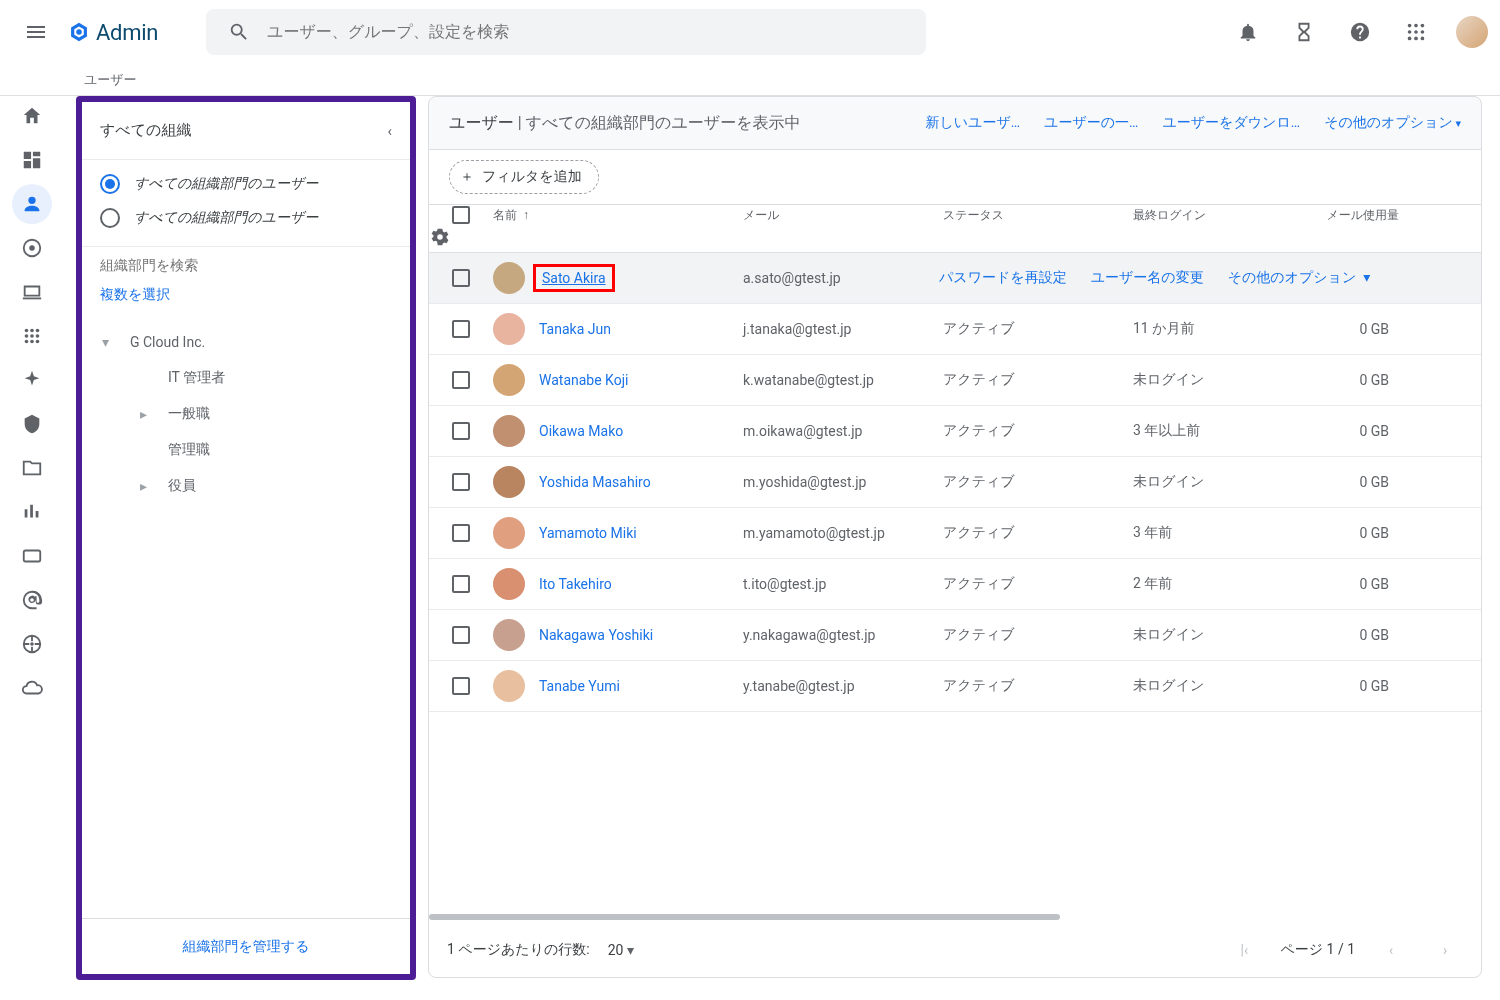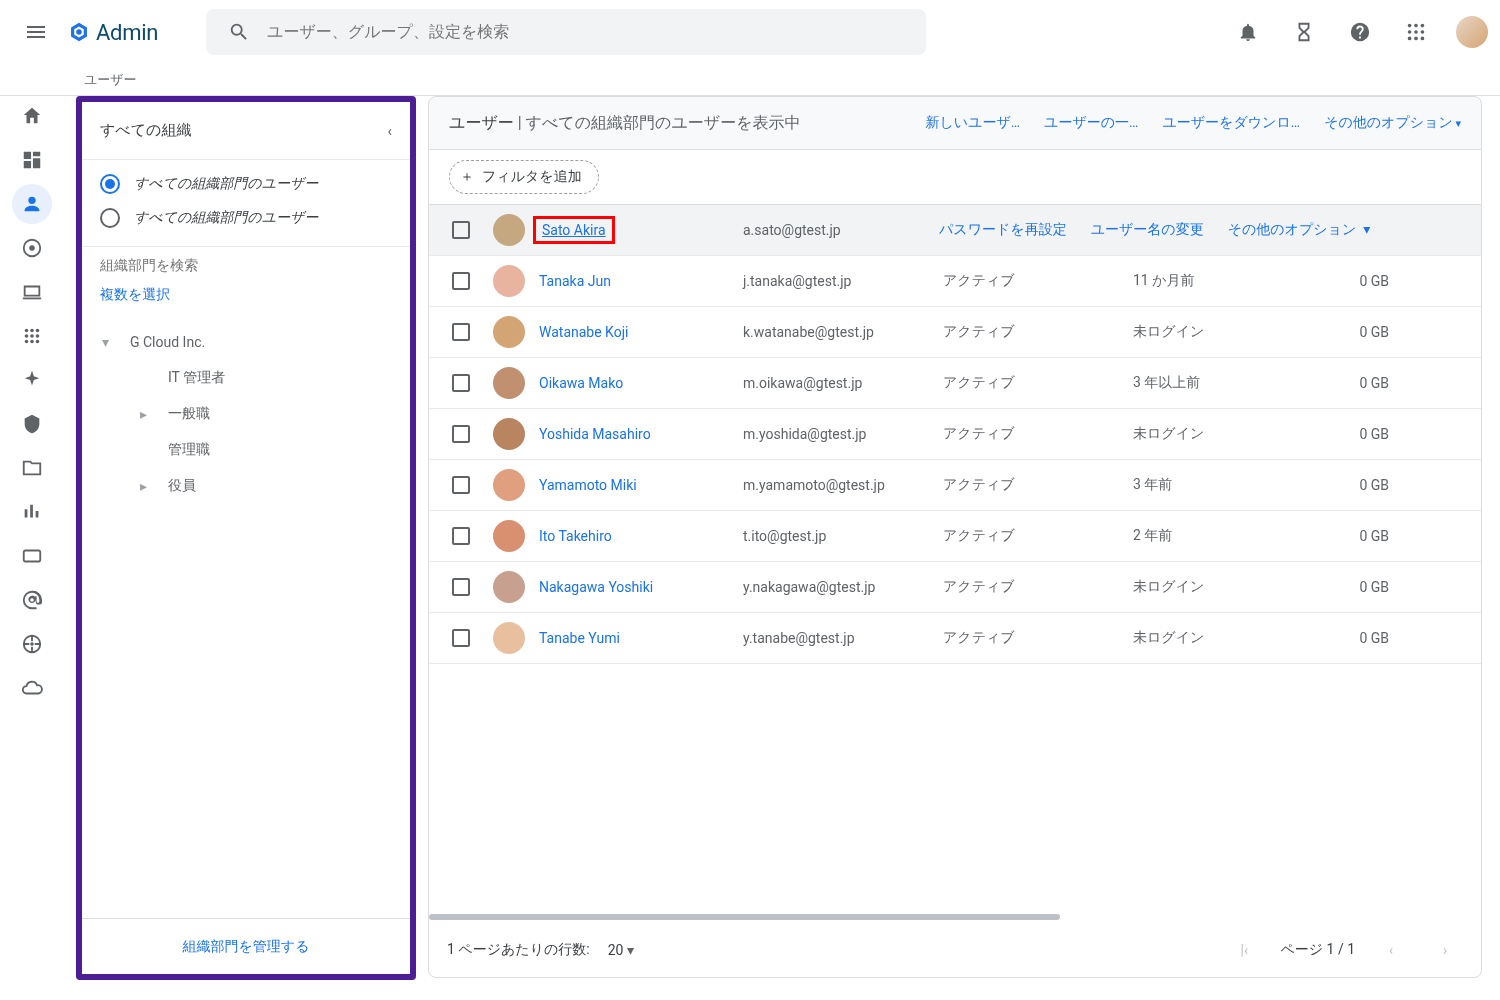--- a/index.html
+++ b/index.html
@@ -301,20 +301,38 @@
       </div>
 
       <div class="filter-bar">
         <div class="filter-chip">
           <span>＋</span>
           <span>フィルタを追加</span>
         </div>
       </div>
 
       <div class="table-wrap">
+        <div class="thead">
+          <div class="th check">
+              <div class="checkbox"></div>
+            </div>
+          <div class="th">
+              <span>名前</span>
+              <span>↑</span>
+            </div>
+          <div class="th">メール</div>
+          <div class="th">ステータス</div>
+          <div class="th">最終ログイン</div>
+          <div class="th right">
+              <span>メール使用量</span>
+            </div>
+          <div class="gear"><svg viewBox="0 0 24 24" width="16" height="16" fill="currentColor">
+                <path d="M19.14 12.94a7 7 0 000-1.88l2-1.55-2-3.46-2.35.94a7 7 0 00-1.63-.94L14.5 3h-5l-.66 2.05a7 7 0 00-1.63.94l-2.35-.94-2 3.46 2 1.55a7 7 0 000 1.88l-2 1.55 2 3.46 2.35-.94a7 7 0 001.63.94L9.5 21h5l.66-2.05a7 7 0 001.63-.94l2.35.94 2-3.46zM12 15a3 3 0 113-3 3 3 0 01-3 3z"></path>
+              </svg></div>
+        </div>
 
         <div class="tbody" id="tbody">
             <div class="trow hovered">
     <div class="td check">
                 <div class="checkbox"></div>
               </div>
     <div class="td name">
       <div class="uavatar av0"></div>
       <span class="highlight-box"><span class="uname highlight">Sato Akira</span></span>
     </div>

